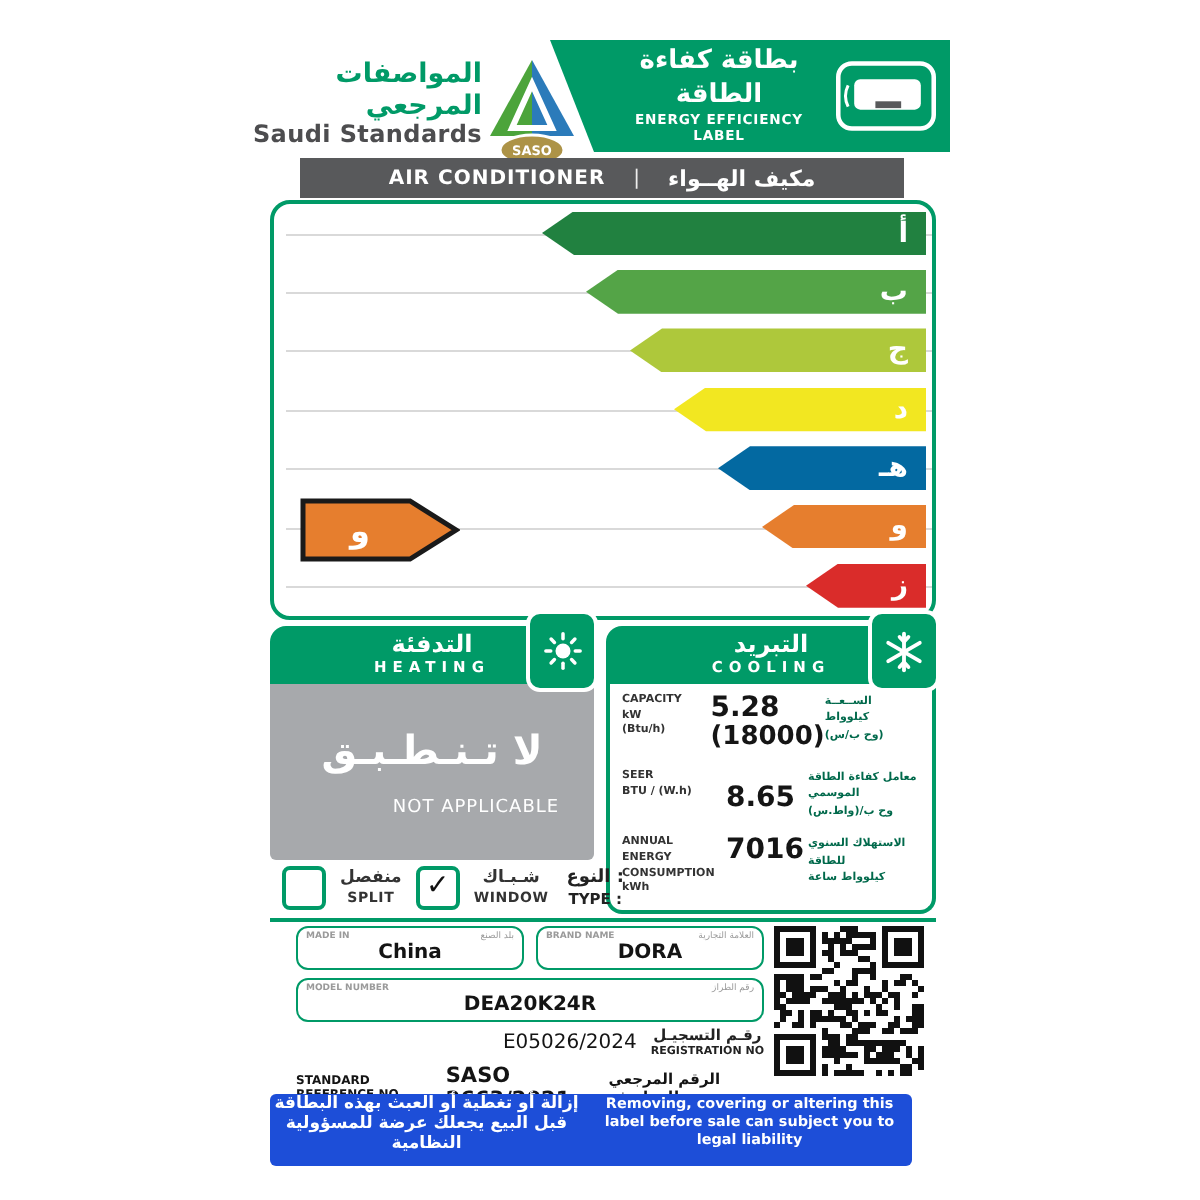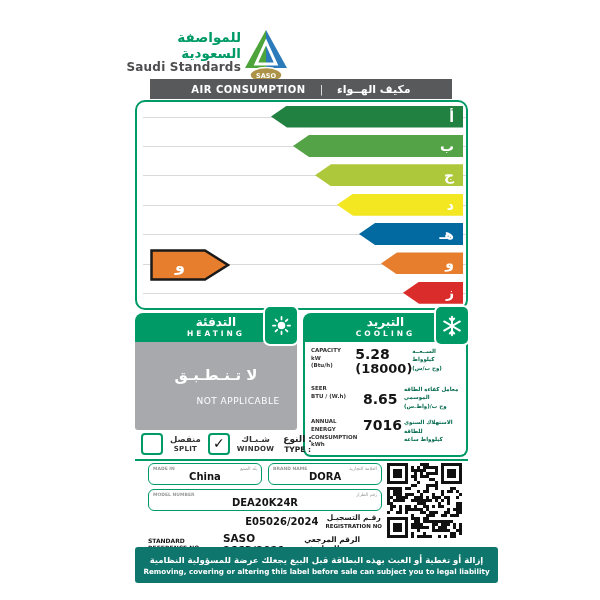--- a/index.html
+++ b/index.html
@@ -53,21 +53,21 @@
   .sect-en{font-size:7.5px;font-weight:bold;letter-spacing:3px;}
   .icon-tab{position:absolute;right:-2px;top:-8px;width:32px;height:37px;background:#009A67;
     border:2px solid #fff;border-radius:7px;display:flex;align-items:center;justify-content:center;}
   .heating{left:10px;top:293px;}
   .cooling{left:178px;top:293px;width:165px;}
   .cooling .sect-hd{width:165px;box-sizing:border-box;text-align:center;}
 
   .na-box{width:162px;height:88px;background:#A7A9AC;border-radius:0 0 3px 3px;
     color:#fff;text-align:center;display:flex;flex-direction:column;
     justify-content:center;gap:12px;}
-  .na-ar{font-size:15px;font-weight:bold;}
+  .na-ar{font-size:20px;font-weight:bold;}
   .na-en{font-size:9px;letter-spacing:.5px;padding-left:44px;}
 
   .cool-table{width:165px;height:115px;box-sizing:border-box;border:2px solid #009A67;
     border-top:none;border-radius:0 0 8px 8px;background:#fff;display:flex;
     flex-direction:column;justify-content:space-between;padding:5px 3px 6px 3px;}
   .crow{display:flex;align-items:flex-start;}
   .c-en{width:52px;font-size:5.5px;font-weight:bold;color:#333;line-height:1.4;padding-left:3px;}
   .c-val{flex:1;text-align:left;font-weight:bold;color:#151515;font-size:14px;line-height:1.1;}
   .c-val .v2{font-size:13px;}
   .c-ar{width:56px;font-size:5.5px;font-weight:bold;color:#00694b;direction:rtl;
@@ -91,59 +91,71 @@
   .ib-en{position:absolute;left:4px;top:1.5px;font-size:4.5px;font-weight:bold;color:#9a9a9a;}
   .ib-ar{position:absolute;right:4px;top:1.5px;font-size:4.5px;color:#9a9a9a;}
   .ib-val{text-align:center;padding-top:7px;font-size:10px;font-weight:bold;color:#141414;}
   .made{left:23px;top:443px;width:114px;height:22px;}
   .brand{left:143px;top:443px;width:114px;height:22px;}
   .model{left:23px;top:469px;width:234px;height:22px;}
   .qr{left:262px;top:443px;width:75px;height:75px;}
 
   .reg-row{left:23px;top:494px;width:234px;display:flex;justify-content:flex-end;
     align-items:center;gap:7px;}
-  .reg-val{font-size:10px;font-weight:bold;color:#141414;}
+  .reg-val{font-size:10px;font-weight:normal;color:#141414;}
   .reg-labels{text-align:center;line-height:1.15;}
   .reg-ar{font-size:7.5px;font-weight:bold;color:#222;}
   .reg-en{font-size:5.5px;font-weight:bold;color:#222;}
 
   .std-row{left:23px;top:512px;width:234px;display:flex;justify-content:space-between;
     align-items:center;}
   .std-en{font-size:6px;font-weight:bold;color:#141414;}
   .std-val{font-size:10.5px;font-weight:bold;color:#141414;}
   .std-ar{font-size:7.5px;font-weight:bold;color:#141414;}
 
-  .footer{left:10px;top:527px;width:363px;height:36px;background:#0f766e;border-radius:3px;
-    color:#fff;text-align:center;display:flex;flex-direction:column;
+  .footer{left:10px;top:527px;width:321px;height:36px;background:#1d4ed8;border-radius:3px;
+    color:#fff;text-align:center;display:flex;
     justify-content:center;gap:2px;}
   .f-ar{font-size:8.5px;font-weight:bold;}
   .f-en{font-size:7.2px;font-weight:bold;}
 </style>
 </head>
 <body>
 
 <div class="label">
 
   <div class="abs org">
-    <div class="org-ar">للمواصفة السعودية</div>
+    <div class="org-ar">المواصفات المرجعي</div>
     <div class="org-en">Saudi Standards</div>
   </div>
 
+  <div class="abs hdr-green">
+    <div class="hdr-titles">
+      <div class="hdr-ar">بطاقة كفاءة الطاقة</div>
+      <div class="hdr-en">ENERGY EFFICIENCY LABEL</div>
+    </div>
+    <svg class="ac-icon" width="50" height="36" viewBox="0 0 66 46">
+      <rect x="1.5" y="1.5" width="63" height="43" rx="9" fill="none" stroke="#fff" stroke-width="3"></rect>
+      <rect x="12" y="12" width="44" height="20" rx="4" fill="#fff"></rect>
+      <rect x="26" y="26.5" width="17" height="4.5" fill="#58595b"></rect>
+      <path d="M8,16 q-3.5,7 0,14" stroke="#fff" stroke-width="2" fill="none"></path>
+    </svg>
+  </div>
 
   <svg class="abs saso" width="54" height="60" viewBox="0 0 54 60">
     <polygon points="27,0 53,46 1,46" fill="#ffffff"></polygon>
     <polygon points="27,4 27,42 6,42" fill="#4CA43B"></polygon>
     <polygon points="27,4 48,42 27,42" fill="#2B7BBA"></polygon>
     <polygon points="27,16 37,38 17,38" fill="none" stroke="#ffffff" stroke-width="3"></polygon>
     <ellipse cx="27" cy="49" rx="16" ry="7.5" fill="#AD9347" stroke="#ffffff" stroke-width="1.5"></ellipse>
     <text x="27" y="51.5" text-anchor="middle" font-size="6.5" font-weight="bold" fill="#ffffff">SASO</text>
   </svg>
 
   <div class="abs pbar">
-    <span class="en">AIR CONSUMPTION</span>
+    <span class="en">AIR CONDITIONER</span>
     <span class="sep">|</span>
     <span class="ar">مكيف الهــواء</span>
   </div>
 
   <div class="abs rbox">
     <div class="grow">
         <div class="gline"></div>
         <div class="garrow g0">أ</div>
       </div>
     <div class="grow">

